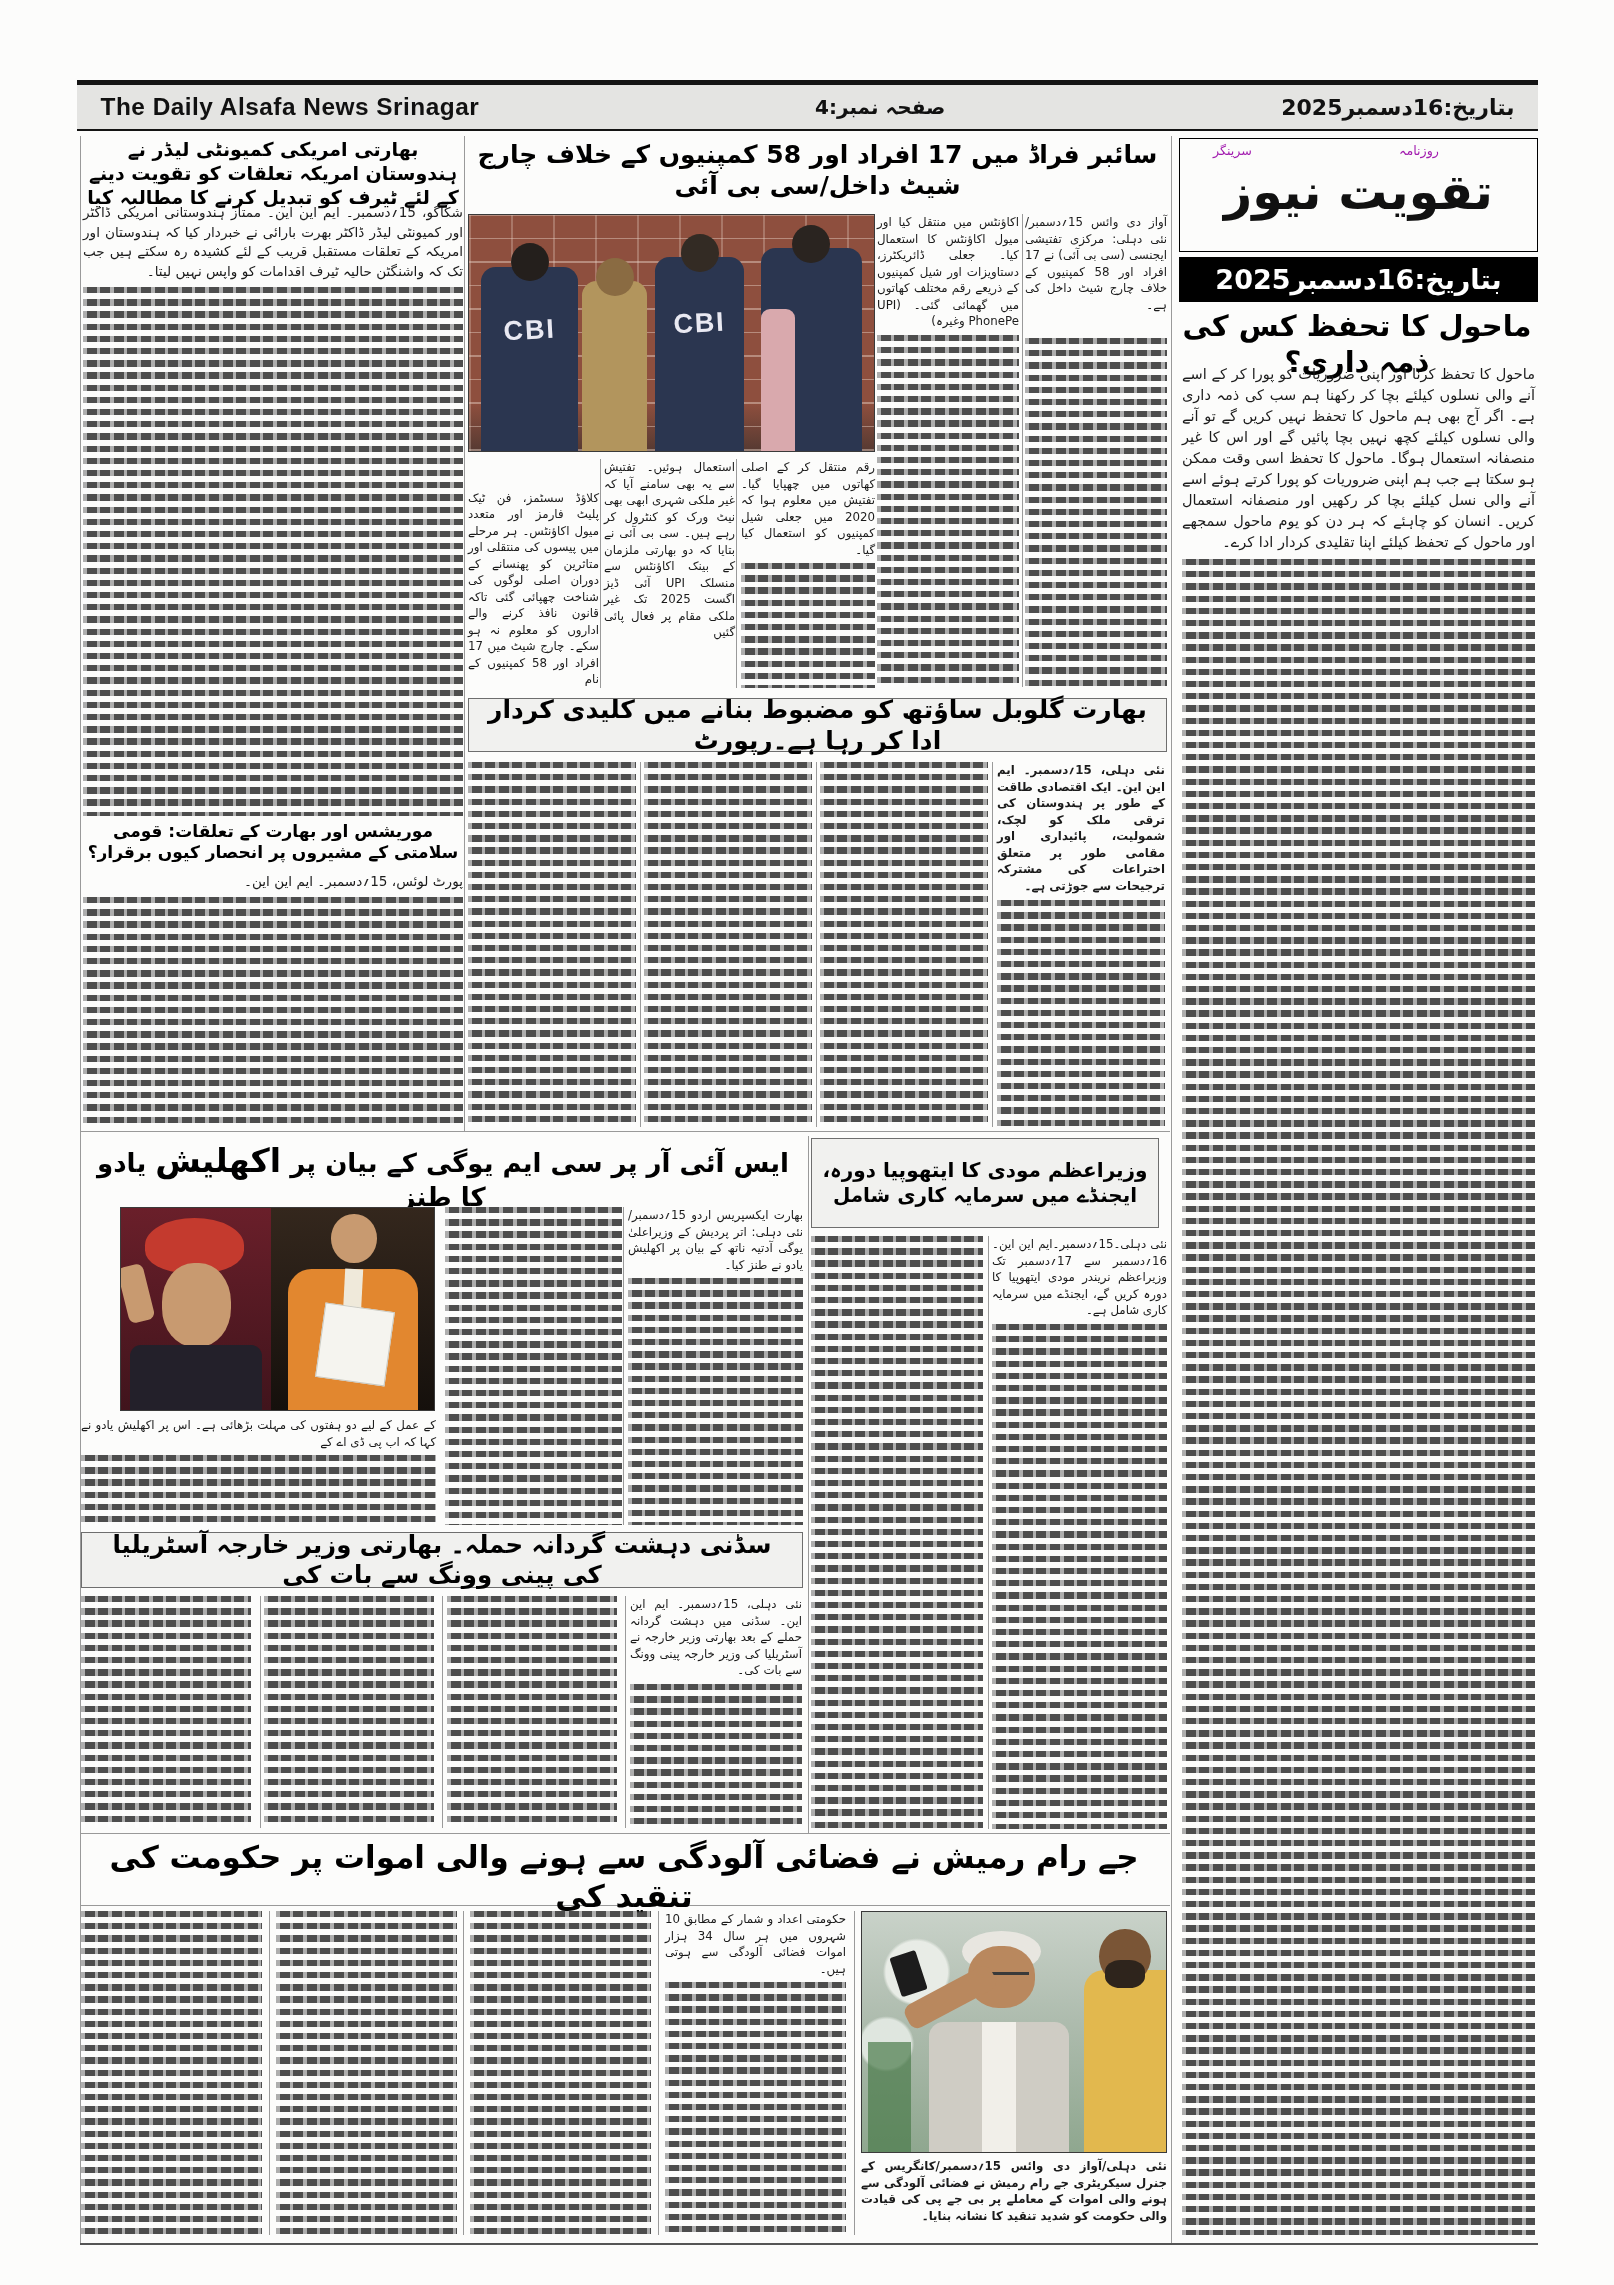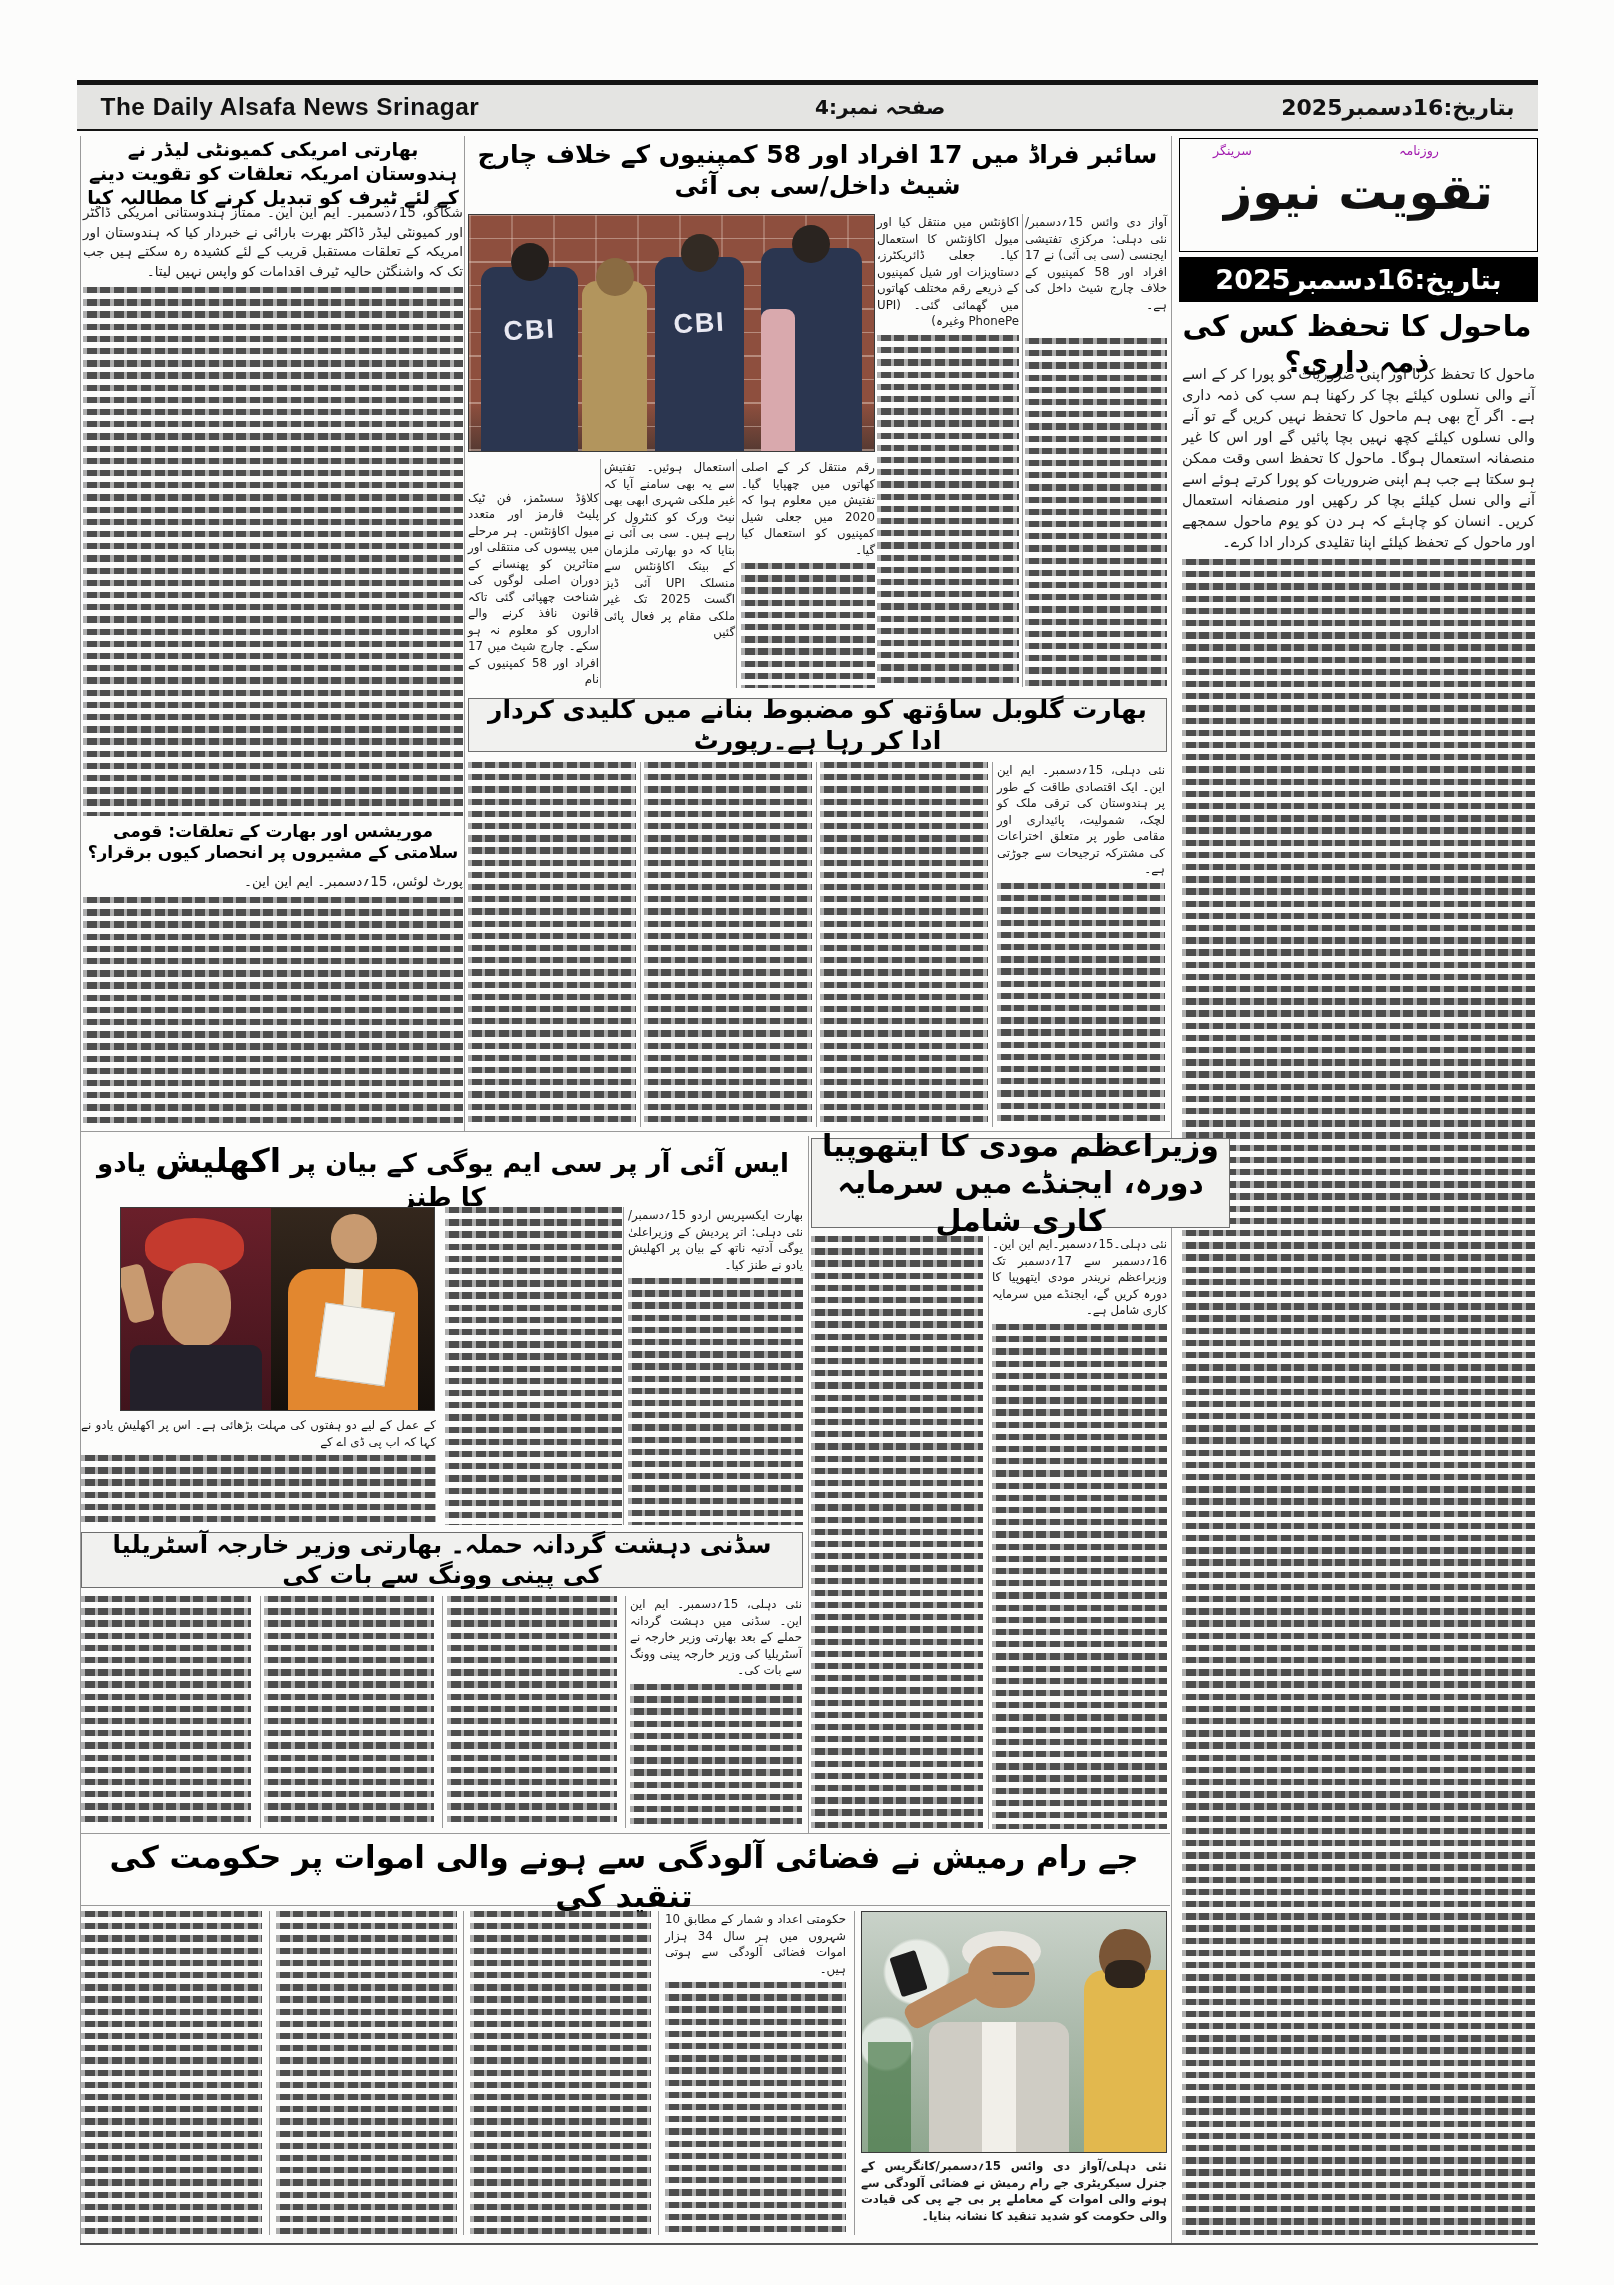--- a/index.html
+++ b/index.html
@@ -127,32 +127,32 @@
   <div class="abs col" style="left:604px;top:459px;width:131px;height:229px;">
     <p class="u body small">استعمال ہوئیں۔ تفتیش سے یہ بھی سامنے آیا کہ غیر ملکی شہری ابھی بھی نیٹ ورک کو کنٹرول کر رہے ہیں۔ سی بی آئی نے بتایا کہ دو بھارتی ملزمان کے بینک اکاؤنٹس سے منسلک UPI آئی ڈیز اگست 2025 تک غیر ملکی مقام پر فعال پائی گئیں</p>
   </div>
   <div class="abs col" style="left:468px;top:459px;width:131px;height:229px;justify-content:flex-end;">
     <p class="u body small">کلاؤڈ سسٹمز، فن ٹیک پلیٹ فارمز اور متعدد میول اکاؤنٹس۔ ہر مرحلے میں پیسوں کی منتقلی اور متاثرین کو پھنسانے کے دوران اصلی لوگوں کی شناخت چھپائی گئی تاکہ قانون نافذ کرنے والے اداروں کو معلوم نہ ہو سکے۔ چارج شیٹ میں 17 افراد اور 58 کمپنیوں کے نام</p>
   </div>
   <div class="abs vr" style="left:736px;top:459px;height:229px;"></div>
   <div class="abs vr" style="left:600px;top:459px;height:229px;"></div>
 
   <div class="abs u hl hlbox" style="left:468px;top:698px;width:699px;height:54px;font-size:25px;">بھارت گلوبل ساؤتھ کو مضبوط بنانے میں کلیدی کردار ادا کر رہا ہے۔رپورٹ</div>
-  <div class="abs col" style="left:997px;top:762px;width:168px;height:365px;">
+  <div class="abs col" style="left:997px;top:762px;width:168px;height:365px;font-weight:bold;">
     <p class="u body small">نئی دہلی، 15؍دسمبر۔ ایم این این۔ ایک اقتصادی طاقت کے طور پر ہندوستان کی ترقی ملک کو لچک، شمولیت، پائیداری اور مقامی طور پر متعلق اختراعات کی مشترکہ ترجیحات سے جوڑتی ہے۔</p>
     <div class="sim"></div>
   </div>
   <div class="abs sim" style="left:820px;top:762px;width:168px;height:365px;"></div>
   <div class="abs sim" style="left:644px;top:762px;width:168px;height:365px;"></div>
   <div class="abs sim" style="left:468px;top:762px;width:168px;height:365px;"></div>
   <div class="abs vr" style="left:992px;top:762px;height:365px;"></div>
   <div class="abs vr" style="left:816px;top:762px;height:365px;"></div>
   <div class="abs vr" style="left:640px;top:762px;height:365px;"></div>
 
-  <div class="abs u hl hlbox" style="left:811px;top:1138px;width:419px;height:90px;font-size:30px;">وزیراعظم مودی کا ایتھوپیا دورہ، ایجنڈے میں سرمایہ کاری شامل</div>
+  <div class="abs u hl hlbox" style="left:811px;top:1138px;width:348px;height:90px;font-size:20px;">وزیراعظم مودی کا ایتھوپیا دورہ، ایجنڈے میں سرمایہ کاری شامل</div>
   <div class="abs col" style="left:992px;top:1236px;width:175px;height:593px;">
     <p class="u body small">نئی دہلی۔15؍دسمبر۔ایم این این۔ 16؍دسمبر سے 17؍دسمبر تک وزیراعظم نریندر مودی ایتھوپیا کا دورہ کریں گے، ایجنڈے میں سرمایہ کاری شامل ہے۔</p>
     <div class="sim"></div>
   </div>
   <div class="abs sim" style="left:811px;top:1236px;width:172px;height:593px;"></div>
   <div class="abs vr" style="left:988px;top:1236px;height:593px;"></div>
 
   <div class="abs u hl" style="left:81px;top:1140px;width:724px;font-size:26px;">
     <span>ایس آئی آر پر سی ایم یوگی کے بیان پر </span><span style="font-size:33px;font-weight:900;">اکھلیش</span><span> یادو کا طنز</span>
   </div>

